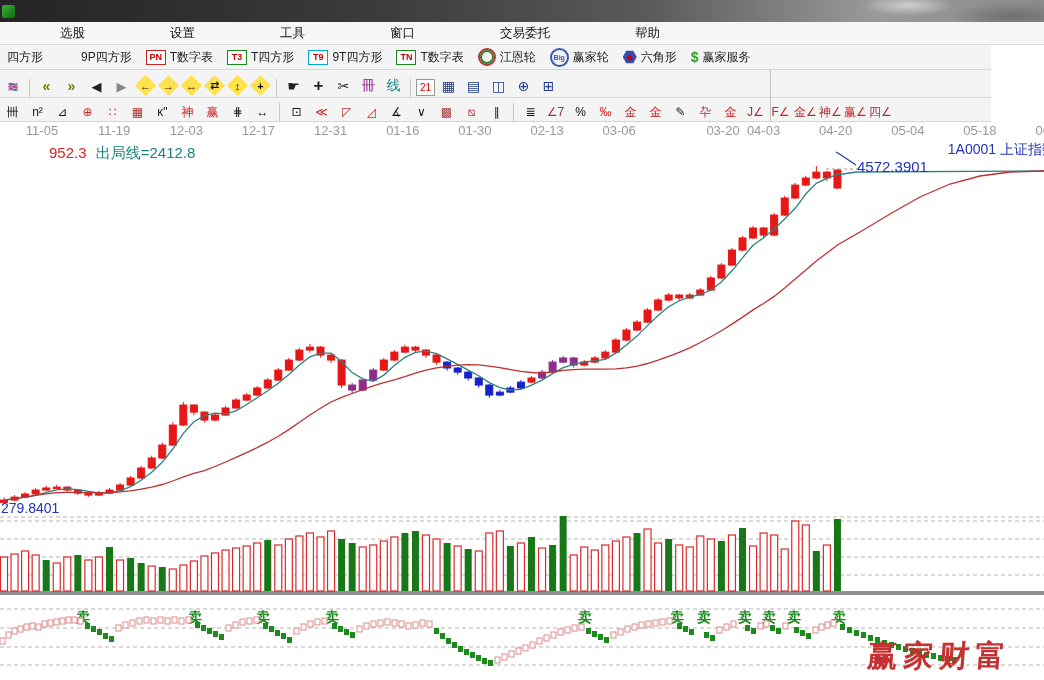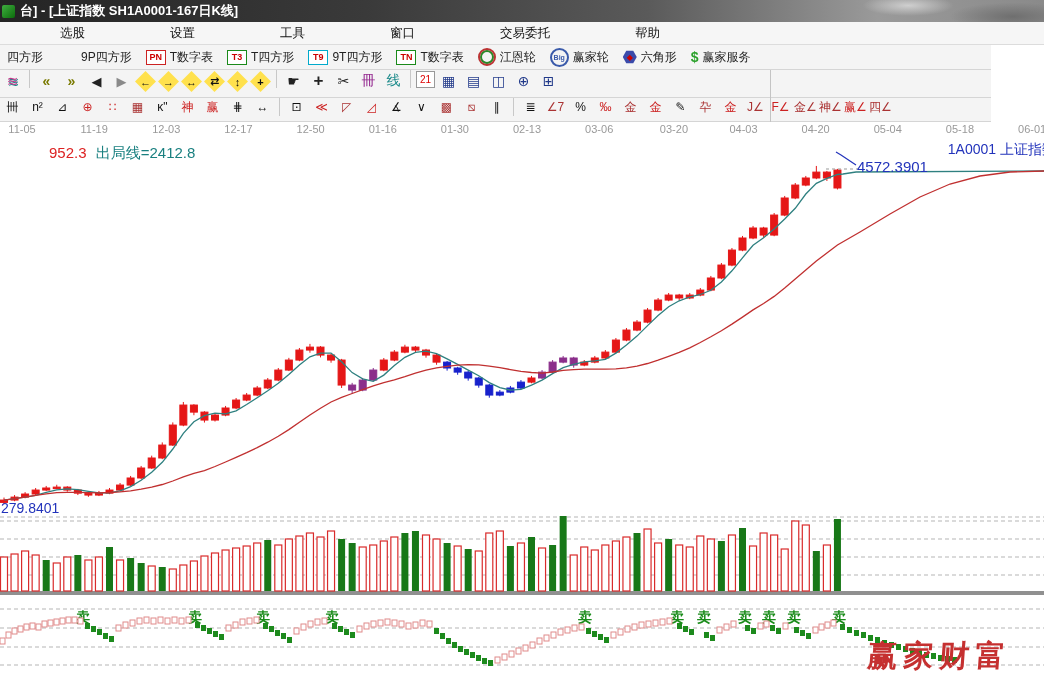--- a/index.html
+++ b/index.html
@@ -12,21 +12,21 @@
       radial-gradient(90px 20px at 97% 75%, #6f6f6f, rgba(111,111,111,0) 70%),
       linear-gradient(90deg,#242424,#3a3a3a 35%,#5a5a5a 62%,#9a9a9a 84%,#8a8a8a);
     display:flex;align-items:center;color:#fff;font-size:13px;font-weight:bold;}
   .title-icon{width:13px;height:13px;margin:0 5px 0 2px;border-radius:2px;
     background:linear-gradient(135deg,#3fae3f,#0c6c0c);}
   
   .menubar{position:absolute;left:0;top:22px;width:1044px;height:22px;background:#f6f6f6;
     border-bottom:1px solid #dcdcdc;display:flex;align-items:center;font-size:12.5px;color:#111;}
   .menu-item{padding:0 25px;height:100%;display:flex;align-items:center;cursor:default;margin-left:35px;}
   
-  .toolbar{position:absolute;left:0;width:991px;background:#f4f4f4;display:flex;align-items:flex-start;
+  .toolbar{position:absolute;left:0;width:991px;background:#f4f4f4;display:flex;align-items:flex-end;
     border-bottom:1px solid #d5d5d5;box-sizing:border-box;}
   #toolbar1{top:45px;height:25px;font-size:12px;color:#222;}
   #toolbar2{top:70px;height:28px;}
   #toolbar3{top:98px;height:24px;}
   .tb1-item{display:inline-flex;align-items:center;gap:4px;padding:0 7px;height:100%;cursor:default;}
   .badge{width:18px;height:13px;border:1px solid;display:inline-flex;align-items:center;justify-content:center;
     font-size:9px;font-weight:bold;background:#fff;color:#c00;}
   .mini-target{width:14px;height:14px;border-radius:50%;border:2px solid #b33;box-shadow:inset 0 0 0 2px #2a8a2a;}
   .mini-big{width:15px;height:15px;border-radius:50%;border:2px solid #3a5aaa;color:#3a5aaa;font-size:7px;
     display:inline-flex;align-items:center;justify-content:center;font-weight:bold;}
@@ -49,39 +49,38 @@
   .ic-navy{color:#223a8a;font-size:14px;}
   .vsep{width:1px;height:18px;background:#c8c8c8;margin:0 4px;}
   .t3{width:25px;height:18px;margin:0;display:inline-flex;align-items:center;justify-content:center;
       font-size:12px;color:#111;cursor:default;}
   .t3.r{color:#c22;}
   .t3.m{color:#a33;}
   .tbline{position:absolute;left:770px;top:70px;width:1px;height:52px;background:#c4c4c4;}
   
   .daterow{position:absolute;left:0;top:122px;width:1044px;height:16px;background:#fff;
     border-bottom:1px solid #e7e7e7;}
-  .datelabel{position:absolute;top:1px;width:44px;text-align:center;font-size:11px;color:#999;}
+  .datelabel{position:absolute;top:1px;width:44px;text-align:center;font-size:13px;color:#999;margin-left:20px;}
   
   .chartarea{position:absolute;left:0;top:138px;width:1044px;height:542px;background:#fff;overflow:hidden;}
   #plot{position:absolute;left:0;top:0;}
   .hdr-left{position:absolute;left:1px;top:6px;font-size:15px;white-space:nowrap;padding-left:48px;}
   .hdr-left .red{color:#dd2222;}
   .hdr-left .teal{color:#1a8080;margin-left:5px;}
   .hdr-right{position:absolute;right:-12px;top:3px;font-size:14px;color:#2233bb;white-space:nowrap;}
   .price-label{position:absolute;left:857px;top:20px;font-size:15px;color:#2233bb;}
   .low-label{position:absolute;left:1px;top:362px;font-size:14px;color:#2233bb;}
   .watermark{position:absolute;left:866px;top:498px;font-size:30px;font-weight:bold;color:#c53030;
     font-family:"Liberation Serif","DejaVu Serif",serif;letter-spacing:6px;transform:skewX(-4deg);}
 </style>
 </head>
 <body>
 
 <div class="titlebar">
   <span class="title-icon"></span>
-  <span class="title-text">台] - [上证指数  SH1A0001-167日K线]</span>
 </div>
 
 <div class="menubar" id="menubar">
     <span class="menu-item">选股</span>
     <span class="menu-item">设置</span>
     <span class="menu-item">工具</span>
     <span class="menu-item">窗口</span>
     <span class="menu-item">交易委托</span>
     <span class="menu-item">帮助</span>
   </div>
@@ -191,26 +190,26 @@
     <span class="t3 m">神∠</span>
     <span class="t3 r">赢∠</span>
     <span class="t3 m">四∠</span>
   </div>
 <div class="tbline"></div>
 <div class="daterow" id="daterow">
     <span class="datelabel" style="left: 0px;">11-05</span>
     <span class="datelabel" style="left: 72.15px;">11-19</span>
     <span class="datelabel" style="left: 144.3px;">12-03</span>
     <span class="datelabel" style="left: 216.45px;">12-17</span>
-    <span class="datelabel" style="left: 288.6px;">12-50</span>
+    <span class="datelabel" style="left: 288.6px;">12-31</span>
     <span class="datelabel" style="left: 360.75px;">01-16</span>
     <span class="datelabel" style="left: 432.9px;">01-30</span>
     <span class="datelabel" style="left: 505.05px;">02-13</span>
     <span class="datelabel" style="left: 577.2px;">03-06</span>
-    <span class="datelabel" style="left: 644px; text-align: right;">03-20</span>
+    <span class="datelabel" style="left: 681px;">03-20</span>
     <span class="datelabel" style="left: 721.5px;">04-03</span>
     <span class="datelabel" style="left: 793.65px;">04-20</span>
     <span class="datelabel" style="left: 865.8px;">05-04</span>
     <span class="datelabel" style="left: 937.95px;">05-18</span>
     <span class="datelabel" style="left: 1010.1px;">06-01</span>
   </div>
 
 <div class="chartarea">
   <svg id="plot" width="1044" height="542">
       <line x1="0" y1="379" x2="1044" y2="379" stroke="#b5b5b5" stroke-dasharray="4,3"></line>

